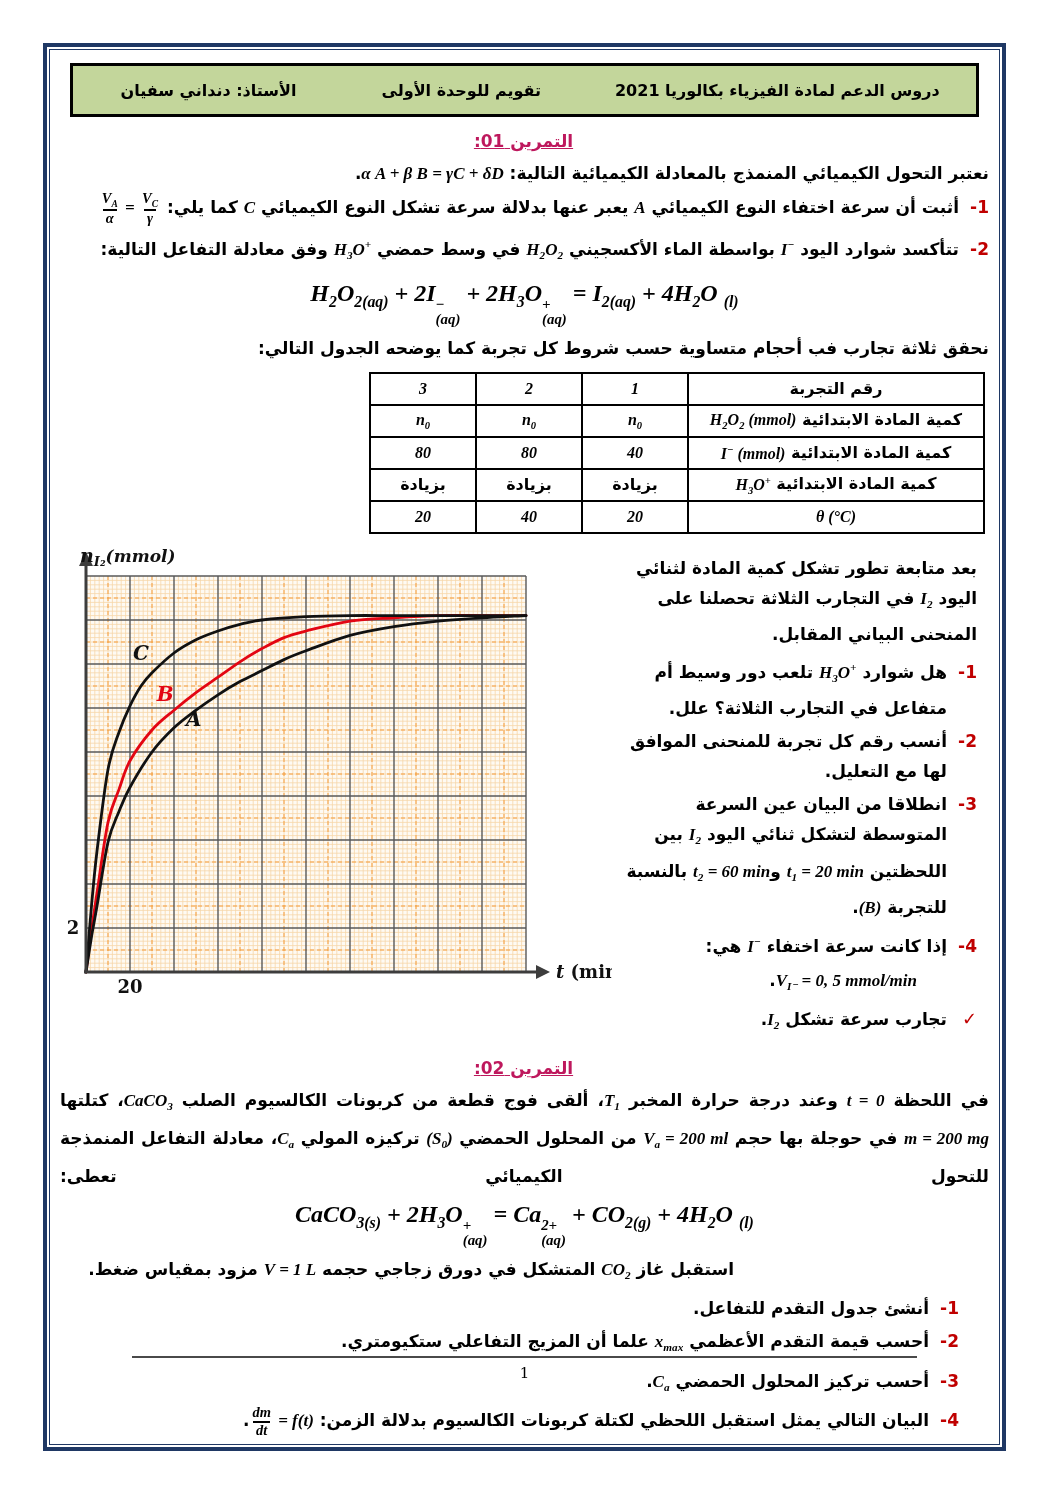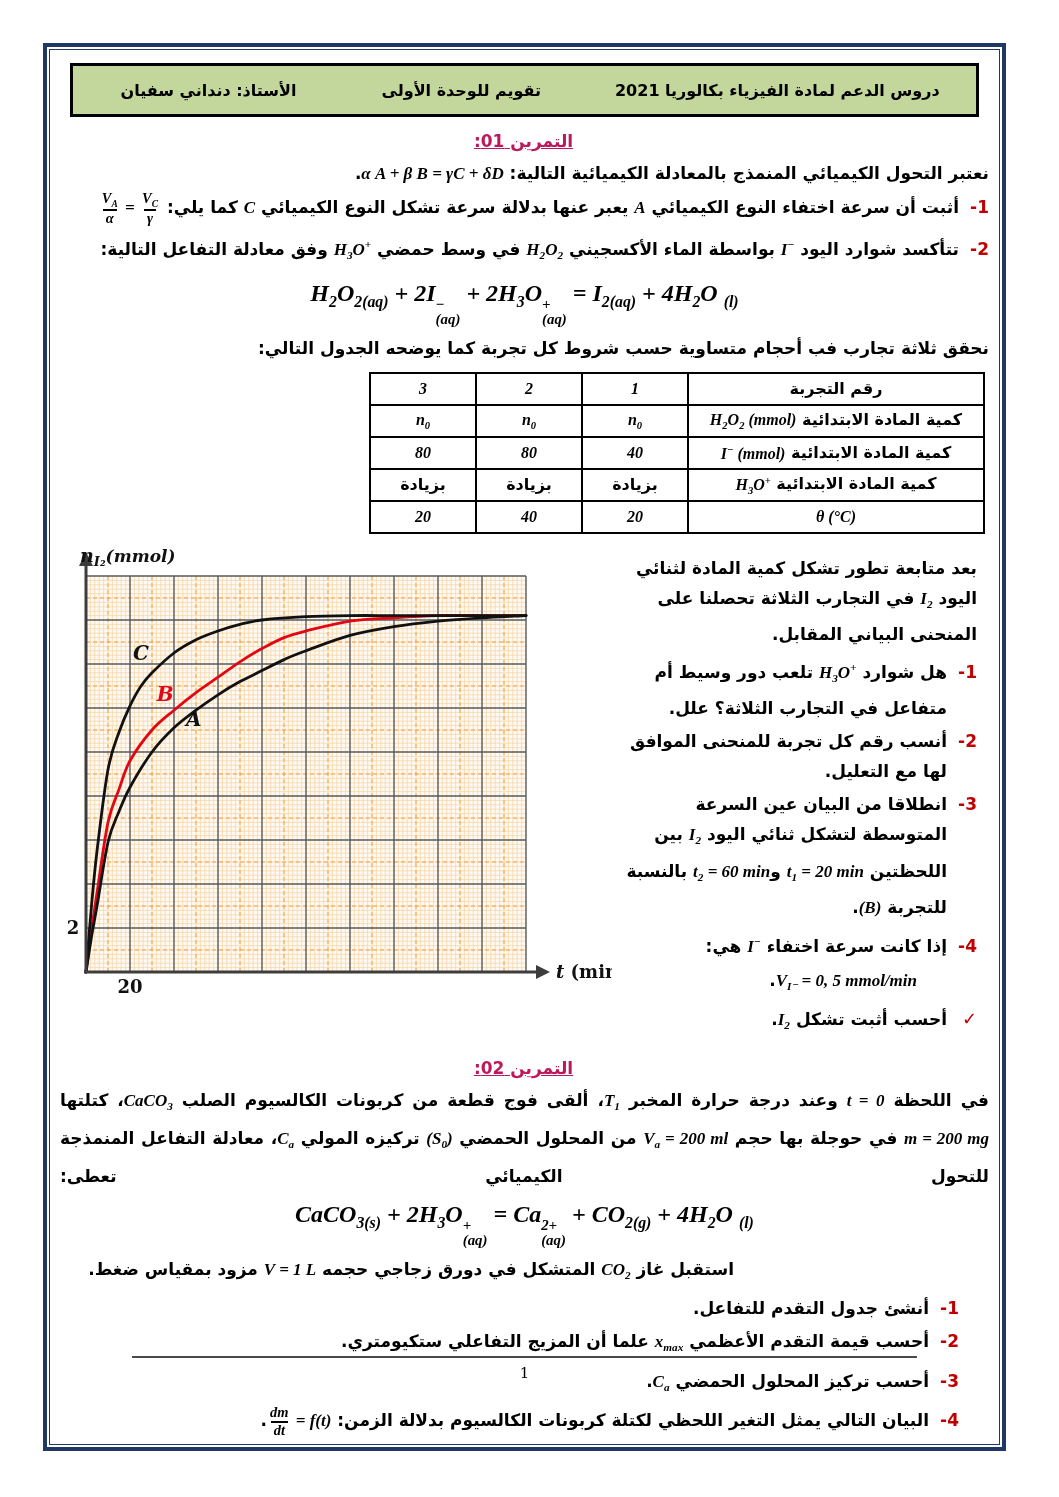--- a/index.html
+++ b/index.html
@@ -386,21 +386,21 @@
                 <span class="inum">3-</span>
                 <span class="ibody"><span class="ar">انطلاقا من البيان عين  السرعة المتوسطة لتشكل ثنائي اليود </span><span class="m" dir="ltr"><span class="mt">I</span><sub class="sb">2</sub></span><span class="ar"> بين اللحظتين </span><span class="m" dir="ltr"><span class="mt">t</span><sub class="sb">1</sub><span class="mt"> = 20 min</span></span><span class="ar"> و</span><span class="m" dir="ltr"><span class="mt">t</span><sub class="sb">2</sub><span class="mt"> = 60 min</span></span><span class="ar"> بالنسبة للتجربة </span><span class="m" dir="ltr"><span class="mt">(B)</span></span><span class="ar">.</span></span>
               </div>
               <div class="line item">
                 <span class="inum">4-</span>
                 <span class="ibody"><span class="ar">إذا كانت سرعة اختفاء </span><span class="m" dir="ltr"><span class="mt">I</span><sup class="sp">−</sup></span><span class="ar"> هي:</span></span>
               </div>
               <div class="line p" style="margin-right: 60px;"><span class="m" dir="ltr"><span class="mt">V</span><sub class="sb">I⁻</sub><span class="mt"> = 0, 5 mmol/min</span></span><span class="ar">.</span></div>
               <div class="line check">
                 <span class="chk">✓</span>
-                <span class="ibody"><span class="ar">أحسب أثبت تشكل </span><span class="m" dir="ltr"><span class="mt">I</span><sub class="sb">2</sub></span><span class="ar">.</span></span>
+                <span class="ibody"><span class="ar">تجارب سرعة تشكل </span><span class="m" dir="ltr"><span class="mt">I</span><sub class="sb">2</sub></span><span class="ar">.</span></span>
               </div>
             </div>
         </div>
       </div>
 
       <div class="ex2">
         <div class="sec-title">التمرين 02:</div>
         <div class="rich" id="ex2-lines">
             <div class="line p justify"><span class="ar">في اللحظة </span><span class="m" dir="ltr"><span class="mt">t</span><span class="mt"> = 0</span></span><span class="ar"> وعند درجة حرارة المخبر </span><span class="m" dir="ltr"><span class="mt">T</span><sub class="sb">1</sub></span><span class="ar">، ألقى فوج قطعة من كربونات الكالسيوم الصلب </span><span class="m" dir="ltr"><span class="mt">CaCO</span><sub class="sb">3</sub></span><span class="ar">، كتلتها </span><span class="m" dir="ltr"><span class="mt">m</span><span class="mt"> = 200 mg</span></span><span class="ar"> في حوجلة بها حجم </span><span class="m" dir="ltr"><span class="mt">V</span><sub class="sb">a</sub><span class="mt"> = 200 ml</span></span><span class="ar"> من المحلول الحمضي </span><span class="m" dir="ltr"><span class="mt">(S</span><sub class="sb">0</sub><span class="mt">)</span></span><span class="ar"> تركيزه المولي </span><span class="m" dir="ltr"><span class="mt">C</span><sub class="sb">a</sub></span><span class="ar">، معادلة التفاعل المنمذجة للتحول الكيميائي تعطى:</span></div>
             <div class="line eq"><span class="m" dir="ltr"><span class="mt">CaCO</span><sub class="sb">3(s)</sub><span class="mt"> + 2H</span><sub class="sb">3</sub><span class="mt">O</span><span class="ss">
@@ -418,21 +418,21 @@
             <div class="line item" style="margin-right: 30px;">
               <span class="inum">2-</span>
               <span class="ibody"><span class="ar">أحسب قيمة التقدم الأعظمي </span><span class="m" dir="ltr"><span class="mt">x</span><sub class="sb">max</sub></span><span class="ar"> علما أن المزيج التفاعلي ستكيومتري.</span></span>
             </div>
             <div class="line item" style="margin-right: 30px;">
               <span class="inum">3-</span>
               <span class="ibody"><span class="ar">أحسب تركيز المحلول الحمضي </span><span class="m" dir="ltr"><span class="mt">C</span><sub class="sb">a</sub></span><span class="ar">.</span></span>
             </div>
             <div class="line item" style="margin-right: 30px;">
               <span class="inum">4-</span>
-              <span class="ibody"><span class="ar">البيان التالي يمثل التغير اللحظي لكتلة كربونات الكالسيوم بدلالة الزمن: </span><span class="m" dir="ltr"><span class="frac">
+              <span class="ibody"><span class="ar">البيان التالي يمثل استقبل اللحظي لكتلة كربونات الكالسيوم بدلالة الزمن: </span><span class="m" dir="ltr"><span class="frac">
                     <span class="fnum"><span class="mt">dm</span></span>
                     <span class="fden"><span class="mt">dt</span></span>
                   </span><span class="mt"> = f(t)</span></span><span class="ar">.</span></span>
             </div>
           </div>
       </div>
 
       <div class="footer">
         <div class="footer-rule"></div>
         <div class="page-number">1</div>

